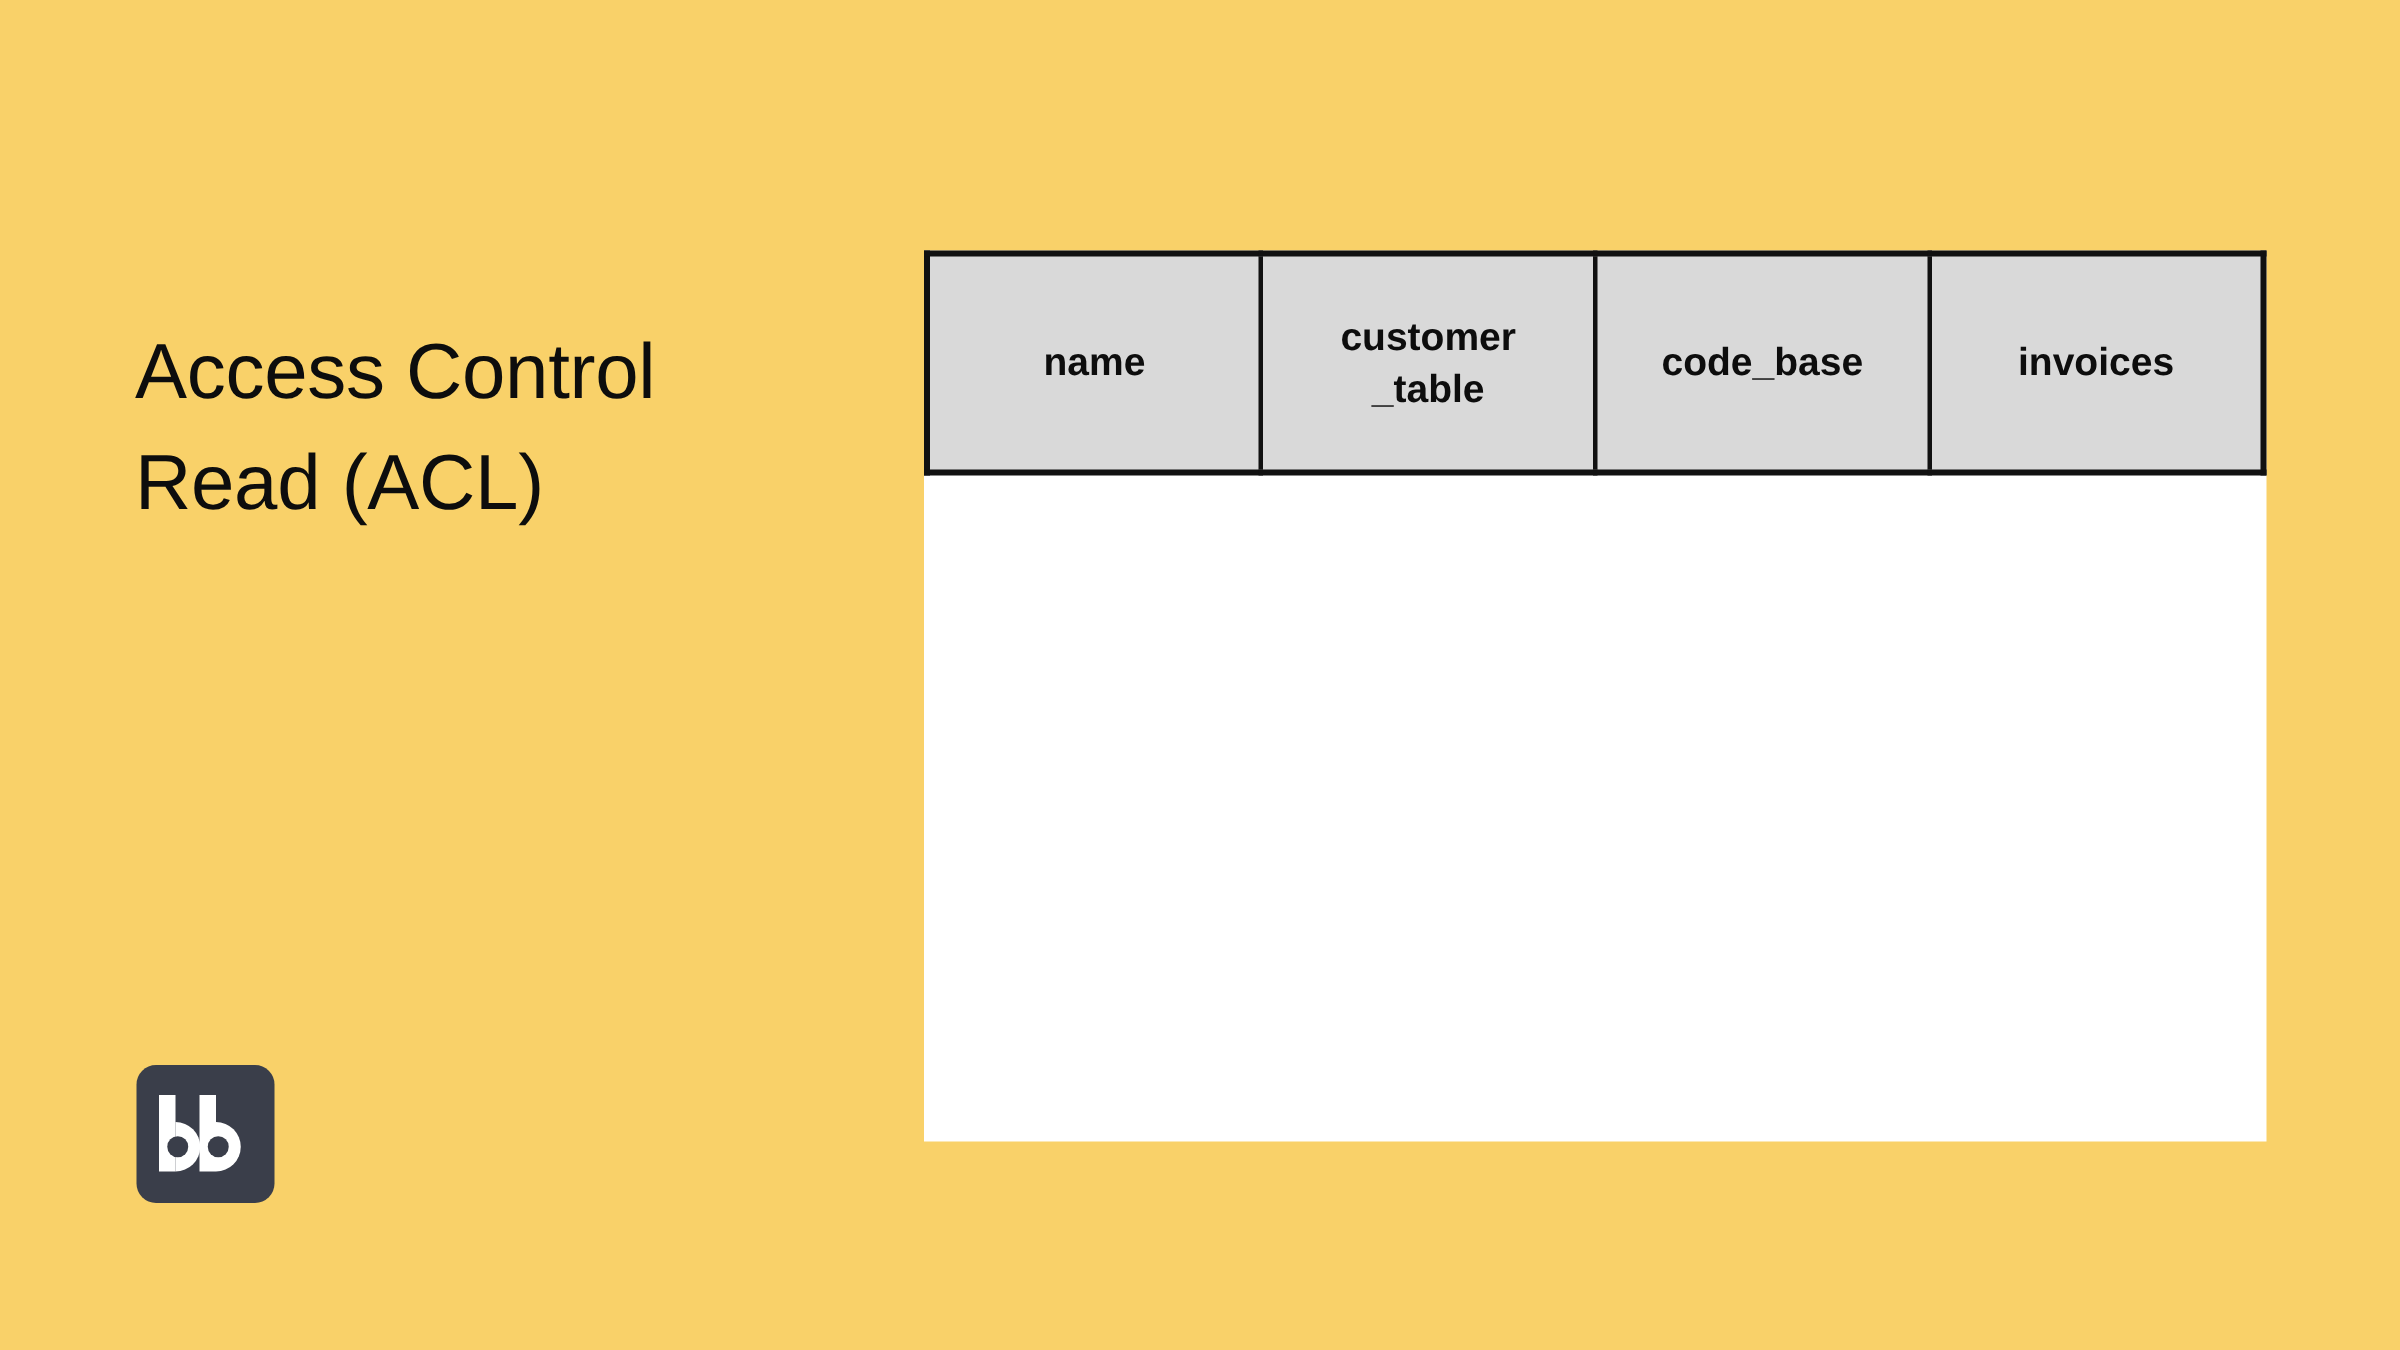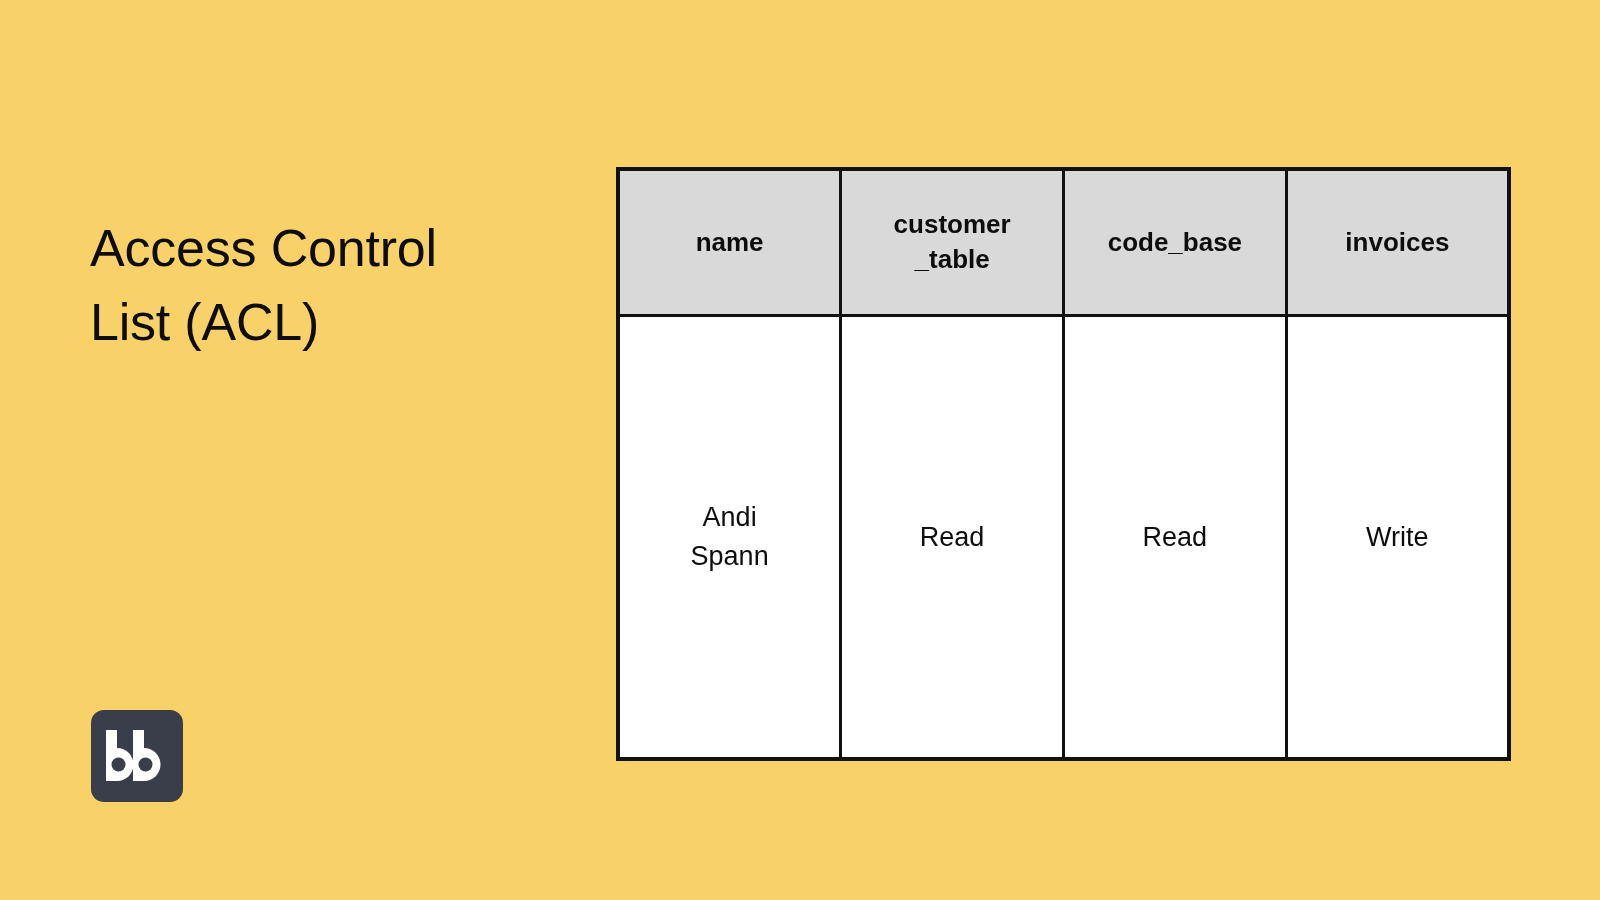--- a/index.html
+++ b/index.html
@@ -92,21 +92,21 @@
     line-height: 1.42;
     height: 149px;
   }
 
   .cell-text { white-space: pre-line; display: block; }
 </style>
 </head>
 <body>
 
 <div id="slide-title">Access Control
-List (ACL)</div>
+Read (ACL)</div>
 
 <div id="brand-logo">
   <svg width="62" height="52" viewBox="0 0 62 52" aria-hidden="true">
 
     <rect x="0" y="0" width="11" height="51" fill="#ffffff"></rect>
     <path d="M11 18 a16.5 16.5 0 1 1 0 33 Z" fill="#ffffff"></path>
     <circle cx="12.5" cy="34.5" r="7" fill="#3a3e4a"></circle>
 
     <rect x="27" y="0" width="11" height="51" fill="#ffffff"></rect>
     <path d="M38 18 a16.5 16.5 0 1 1 0 33 Z" fill="#ffffff"></path>
@@ -133,30 +133,15 @@
         </th>
         <th>
           <span class="cell-text">code_base</span>
         </th>
         <th>
           <span class="cell-text">invoices</span>
         </th>
       </tr>
     </thead>
     <tbody>
-      <tr>
-        <td>
-          <span class="cell-text">Andi
-Spann</span>
-        </td>
-        <td>
-          <span class="cell-text">Read</span>
-        </td>
-        <td>
-          <span class="cell-text">Read</span>
-        </td>
-        <td>
-          <span class="cell-text">Write</span>
-        </td>
-      </tr>
     </tbody>
   </table>
 </div>
 
 </body></html>

